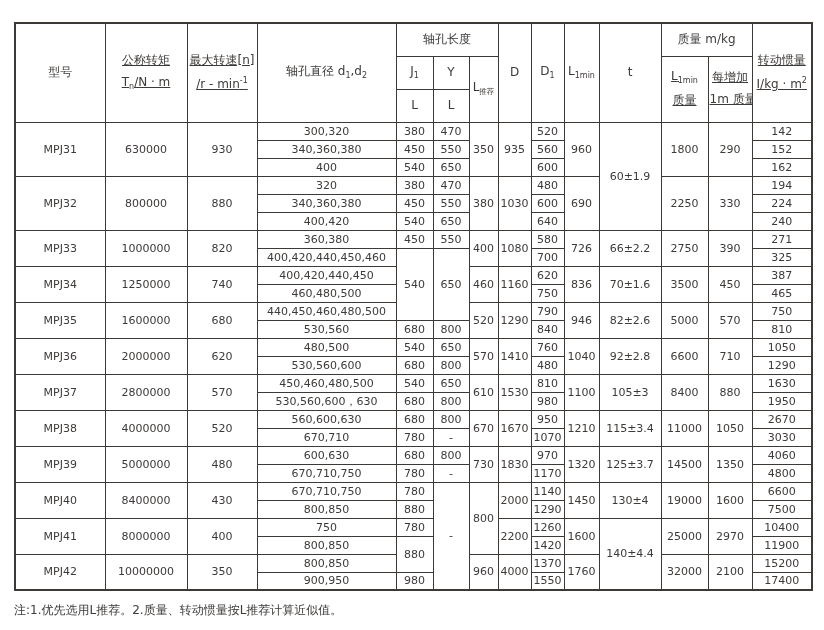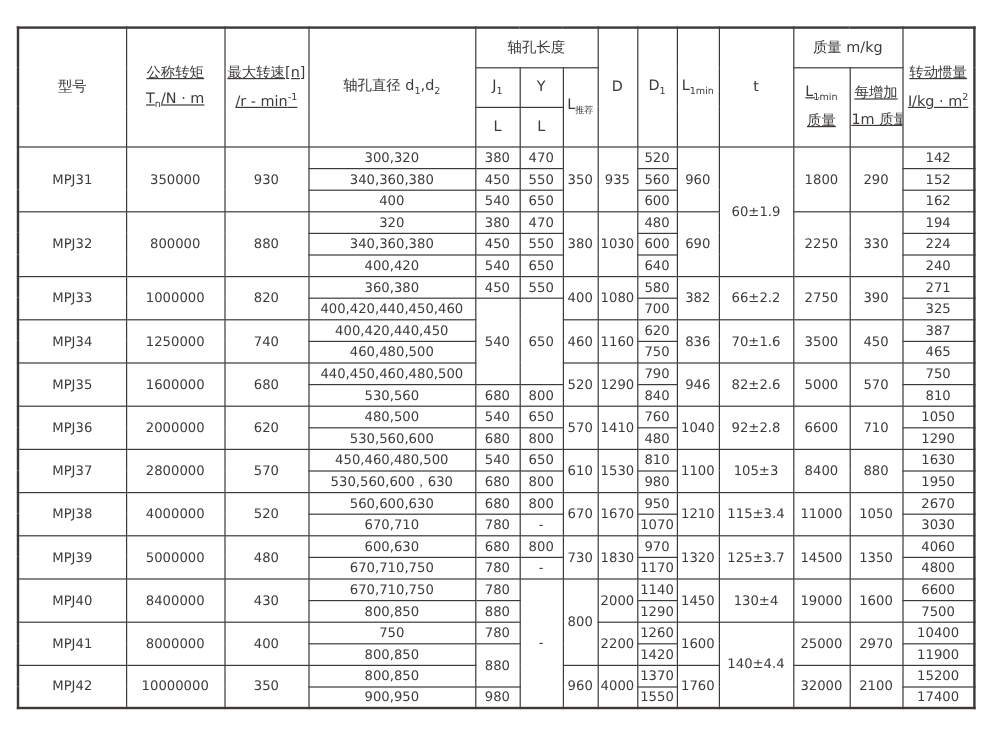--- a/index.html
+++ b/index.html
@@ -113,21 +113,21 @@
         </th>
       </tr>
       <tr>
         <th>L</th>
         <th>L</th>
       </tr>
     </thead>
     <tbody>
         <tr>
           <td rowspan="3">MPJ31</td>
-          <td rowspan="3">350000</td>
+          <td rowspan="3">630000</td>
           <td rowspan="3">930</td>
           <td>300,320</td>
           <td>380</td>
           <td>470</td>
           <td rowspan="3">350</td>
           <td rowspan="3">935</td>
           <td>520</td>
           <td rowspan="3">960</td>
           <td rowspan="6">60±1.9</td>
           <td rowspan="3">1800</td>
@@ -180,21 +180,21 @@
         <tr>
           <td rowspan="2">MPJ33</td>
           <td rowspan="2">1000000</td>
           <td rowspan="2">820</td>
           <td>360,380</td>
           <td>450</td>
           <td>550</td>
           <td rowspan="2">400</td>
           <td rowspan="2">1080</td>
           <td>580</td>
-          <td rowspan="2">382</td>
+          <td rowspan="2">726</td>
           <td rowspan="2">66±2.2</td>
           <td rowspan="2">2750</td>
           <td rowspan="2">390</td>
           <td>271</td>
         </tr>
         <tr>
           <td>400,420,440,450,460</td>
           <td rowspan="4">540</td>
           <td rowspan="4">650</td>
           <td>700</td>
@@ -389,13 +389,14 @@
         </tr>
         <tr>
           <td>900,950</td>
           <td>980</td>
           <td>1550</td>
           <td>17400</td>
         </tr>
       </tbody>
   </table>
 
+  <div class="footnote">注:1.优先选用L推荐。2.质量、转动惯量按L推荐计算近似值。</div>
 </div>
 
 </body></html>

